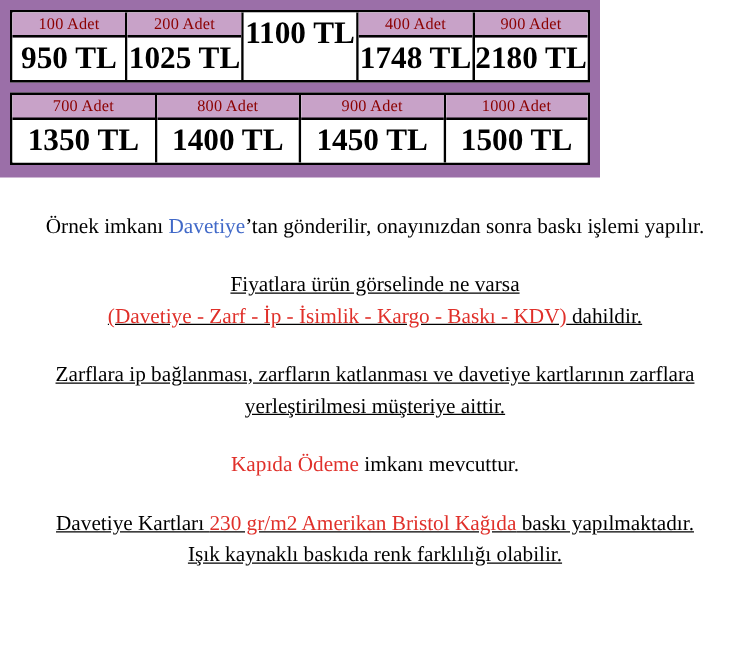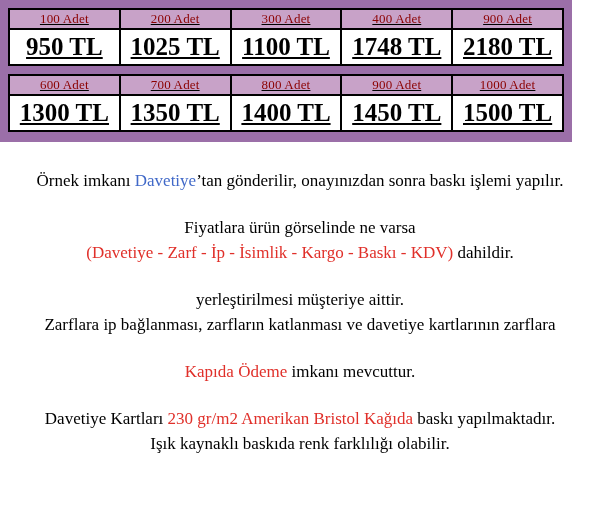--- a/index.html
+++ b/index.html
@@ -12,22 +12,21 @@
     background: #ffffff;
     font-family: "Liberation Serif", serif;
     color: #000000;
     overflow: hidden;
   }
 
   .price-panel {
     background: #9b6fa8;
     padding: 8px 8px 10px 8px;
     box-sizing: border-box;
-    width: 572px;
-    text-decoration: underline;
+    width: 480px;
   }
 
   .price-row {
     display: flex;
     width: 100%;
     box-sizing: border-box;
     border: 2px solid #000000;
     background: #ffffff;
     margin-bottom: 8px;
   }
@@ -83,55 +82,51 @@
 
   .red {
     color: #e0302a;
   }
   .blue {
     color: #4169c8;
   }
 
   .line {
     display: block;
+    text-decoration: underline;
   }
 </style>
 </head>
 <body>
 
 <div class="price-panel">
 
   <div class="price-row">
     <div class="price-cell">
       <span class="qty">100 Adet</span>
       <span class="price">950 TL</span>
     </div>
     <div class="price-cell">
       <span class="qty">200 Adet</span>
       <span class="price">1025 TL</span>
     </div>
     <div class="price-cell">
-      <span class="qty">300 Adet</span>
       <span class="price">1100 TL</span>
     </div>
     <div class="price-cell">
       <span class="qty">400 Adet</span>
       <span class="price">1748 TL</span>
     </div>
     <div class="price-cell">
       <span class="qty">900 Adet</span>
       <span class="price">2180 TL</span>
     </div>
   </div>
 
   <div class="price-row">
-    <div class="price-cell">
-      <span class="qty">600 Adet</span>
-      <span class="price">1300 TL</span>
-    </div>
     <div class="price-cell">
       <span class="qty">700 Adet</span>
       <span class="price">1350 TL</span>
     </div>
     <div class="price-cell">
       <span class="qty">800 Adet</span>
       <span class="price">1400 TL</span>
     </div>
     <div class="price-cell">
       <span class="qty">900 Adet</span>
@@ -150,22 +145,22 @@
   <p class="note-block">
     <span>Örnek imkanı </span><span class="blue">Davetiye</span><span>’tan gönderilir, onayınızdan sonra baskı işlemi yapılır.</span>
   </p>
 
   <p class="note-block">
     <span class="line">Fiyatlara ürün görselinde ne varsa</span>
     <span class="line"><span class="red">(Davetiye - Zarf - İp - İsimlik - Kargo - Baskı - KDV)</span><span> dahildir.</span></span>
   </p>
 
   <p class="note-block">
+    <span class="line">Zarflara ip bağlanması, zarfların katlanması ve davetiye kartlarının zarflara</span>
     <span class="line">yerleştirilmesi müşteriye aittir.</span>
-    <span class="line">Zarflara ip bağlanması, zarfların katlanması ve davetiye kartlarının zarflara</span>
   </p>
 
   <p class="note-block">
     <span class="red">Kapıda Ödeme</span><span> imkanı mevcuttur.</span>
   </p>
 
   <p class="note-block">
     <span class="line"><span>Davetiye Kartları </span><span class="red">230 gr/m2 Amerikan Bristol Kağıda</span><span> baskı yapılmaktadır.</span></span>
     <span class="line">Işık kaynaklı baskıda renk farklılığı olabilir.</span>
   </p>

